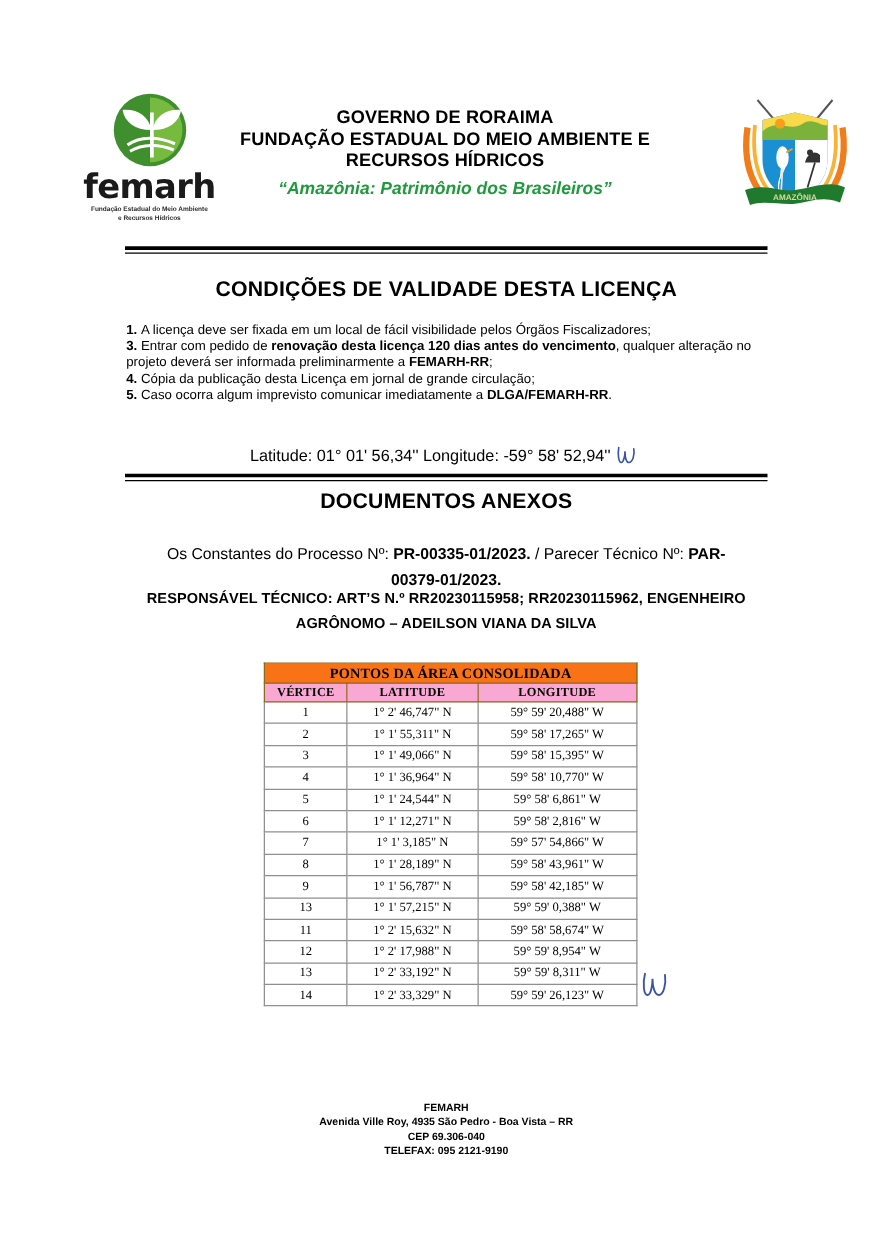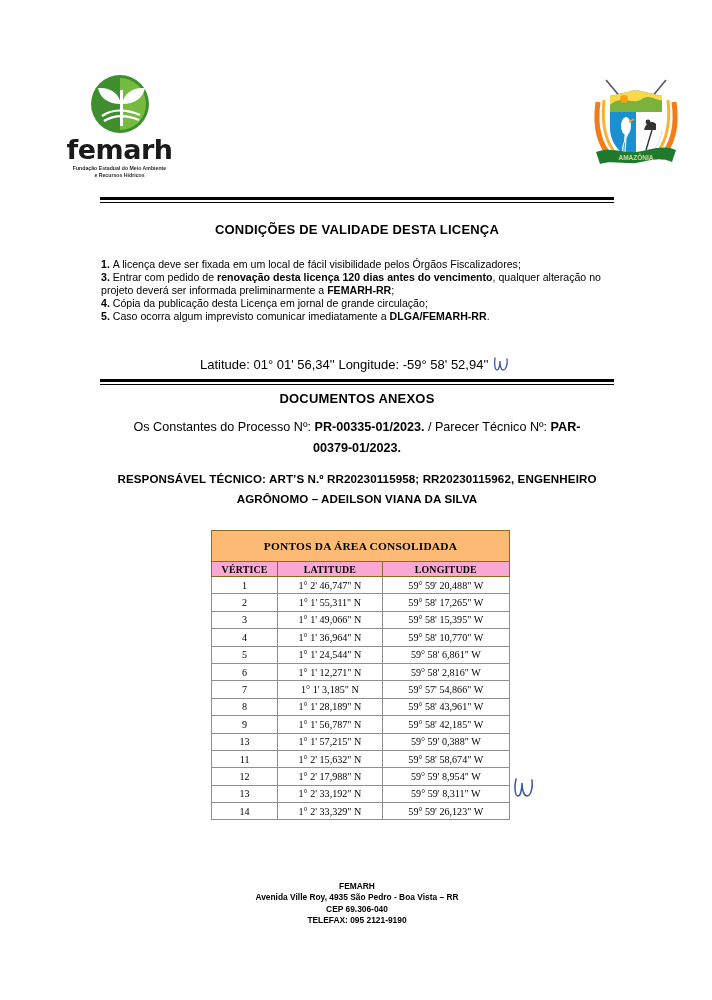--- a/index.html
+++ b/index.html
@@ -71,21 +71,21 @@
   .divider .thick { height: 3px; background: #000; }
   .divider .gap { height: 2px; background: #fff; }
   .divider .thin { height: 1.4px; background: #000; }
 
   
   .sec-title {
     position: absolute;
     left: 100px; width: 514px;
     text-align: center;
     font-weight: bold;
-    font-size: 13px;
+    font-size: 17px;
     letter-spacing: 0.2px;
   }
   .cond-list {
     position: absolute;
     left: 101px; width: 530px;
     font-size: 10.6px;
     line-height: 13.1px;
   }
   .cond-list .item { text-align: left; }
   .cond-list b { font-weight: bold; }
@@ -104,20 +104,21 @@
     vertical-align: -4px;
   }
 
   
   .docs-body {
     position: absolute;
     left: 120px; width: 474px;
     text-align: center;
     font-size: 12.6px;
     line-height: 21px;
+    margin-top: 16px;
   }
   .docs-body b { font-weight: bold; }
 
   .resp {
     position: absolute;
     left: 100px; width: 514px;
     text-align: center;
     font-family: Liberation Sans, sans-serif;
     font-weight: bold;
     font-size: 11.6px;
@@ -131,24 +132,24 @@
     border-collapse: collapse;
     width: 299px;
     font-family: "Liberation Serif", serif;
   }
   table.pts td, table.pts th {
     border: 1px solid #8a6a1e;
     padding: 0;
     text-align: center;
   }
   table.pts th.maintitle {
-    background: #fdba74;
+    background: #f97316;
     font-weight: bold;
     font-size: 11.4px;
-    height: 31px;
+    height: 16px;
     letter-spacing: 0.2px;
   }
   table.pts th.colhead {
     background: #f9a8d4;
     font-weight: bold;
     font-size: 9.9px;
     height: 15px;
     letter-spacing: 0.2px;
   }
   table.pts td.cell {
@@ -199,20 +200,26 @@
           <path d="M14 47 C24 41 37 41 49 46" stroke="#ffffff" stroke-width="2.4" fill="none"></path>
         </svg>
       </div>
       <div class="logo-word">femarh</div>
       <div class="logo-sub">
         <div>Fundação Estadual do Meio Ambiente</div>
         <div>e Recursos Hídricos</div>
       </div>
     </div>
 
+    <div class="title-block">
+      <div class="title-line">GOVERNO DE RORAIMA</div>
+      <div class="title-line">FUNDAÇÃO ESTADUAL DO MEIO AMBIENTE E</div>
+      <div class="title-line">RECURSOS HÍDRICOS</div>
+      <div class="title-slogan">“Amazônia: Patrimônio dos Brasileiros”</div>
+    </div>
 
     <div class="coat">
       <svg width="96" height="104" viewBox="0 0 96 104">
         <path d="M18 8 L40 34" stroke="#555" stroke-width="1.6"></path>
         <path d="M78 8 L58 32" stroke="#555" stroke-width="1.6"></path>
         <path d="M10 30 C6 58 14 76 24 86" stroke="#f07c1a" stroke-width="5" fill="none"></path>
         <path d="M86 30 C90 58 82 76 72 86" stroke="#f07c1a" stroke-width="5" fill="none"></path>
         <path d="M16 28 C13 56 20 74 30 84" stroke="#f9b233" stroke-width="3" fill="none"></path>
         <path d="M80 28 C83 56 76 74 66 84" stroke="#f9b233" stroke-width="3" fill="none"></path>
         <path d="M22 24 L48 18 L74 24 L74 56 C74 72 62 84 48 90 C34 84 22 72 22 56 Z" fill="#1a8fd1"></path>

